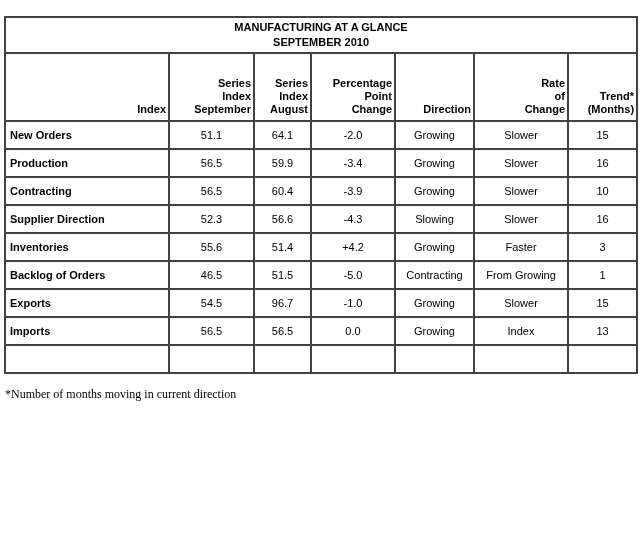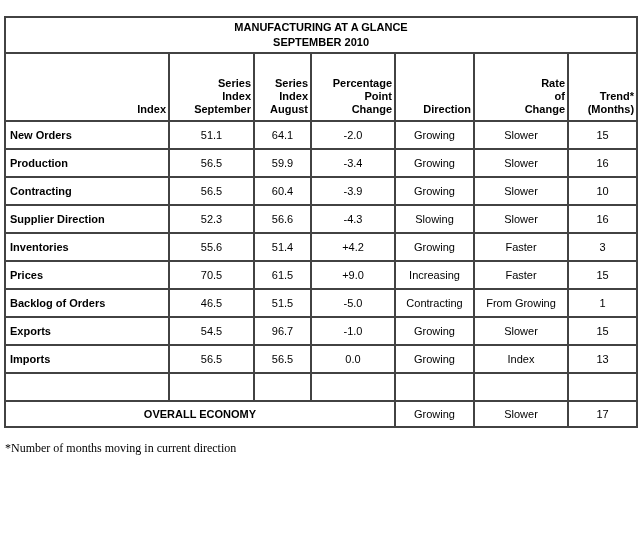--- a/index.html
+++ b/index.html
@@ -165,29 +165,20 @@
     <tr class="data-row">
       <td class="cell-index">Inventories</td>
       <td>55.6</td>
       <td>51.4</td>
       <td>+4.2</td>
       <td>Growing</td>
       <td>Faster</td>
       <td>3</td>
     </tr>
     <tr class="data-row">
-      <td class="cell-index">Prices</td>
-      <td>70.5</td>
-      <td>61.5</td>
-      <td>+9.0</td>
-      <td>Increasing</td>
-      <td>Faster</td>
-      <td>15</td>
-    </tr>
-    <tr class="data-row">
       <td class="cell-index">Backlog of Orders</td>
       <td>46.5</td>
       <td>51.5</td>
       <td>-5.0</td>
       <td>Contracting</td>
       <td>From Growing</td>
       <td>1</td>
     </tr>
     <tr class="data-row">
       <td class="cell-index">Exports</td>
@@ -211,23 +202,17 @@
     <tr class="blank-row">
       <td></td>
       <td></td>
       <td></td>
       <td></td>
       <td></td>
       <td></td>
       <td></td>
     </tr>
 
-    <tr class="summary-row">
-      <td class="summary-label" colspan="4">OVERALL ECONOMY</td>
-      <td>Growing</td>
-      <td>Slower</td>
-      <td>17</td>
-    </tr>
   </tbody>
     </table>
 
   <div class="footnote">*Number of months moving in current direction</div>
 </div>
 
 </body></html>

